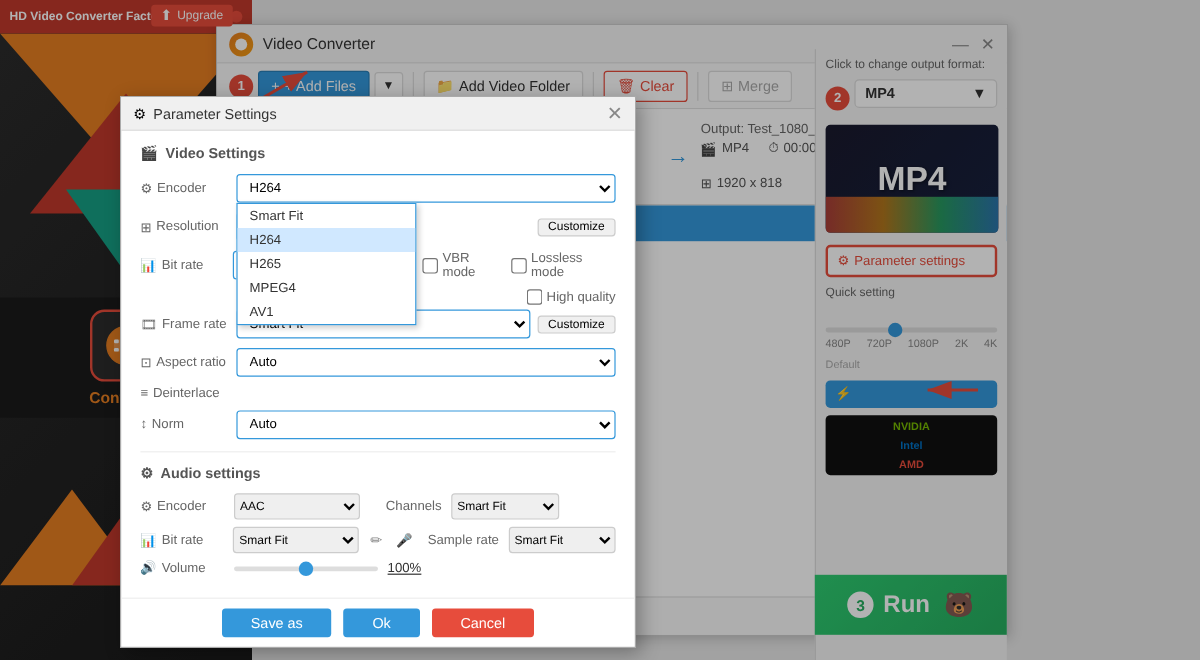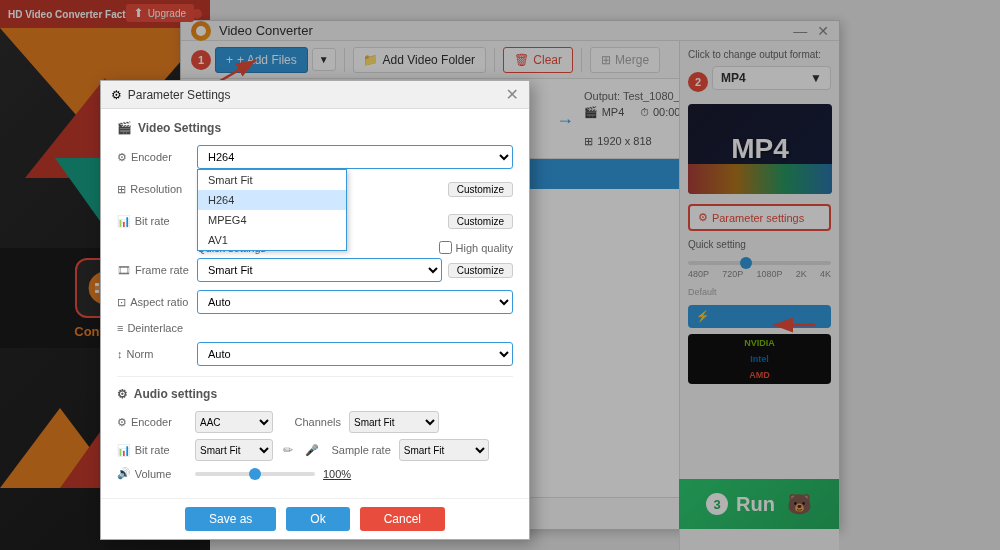--- a/index.html
+++ b/index.html
@@ -16,21 +16,21 @@
     .converter-icon { width: 60px; height: 60px; border-radius: 12px; background: #2c2c2c; border: 2px solid #e67e22; display: flex; align-items: center; justify-content: center; }
     .converter-icon svg { width: 36px; height: 36px; }
     .converter-label { color: #e67e22; font-size: 13px; margin-top: 6px; font-weight: bold; }
     .bg-bottom-triangles { position: relative; height: 120px; overflow: hidden; }
     .bt1 { width: 0; height: 0; border-left: 60px solid transparent; border-right: 60px solid transparent; border-bottom: 80px solid #e67e22; position: absolute; bottom: 0; left: 0; }
     .bt2 { width: 0; height: 0; border-left: 50px solid transparent; border-right: 50px solid transparent; border-bottom: 70px solid #c0392b; position: absolute; bottom: 0; left: 60px; }
     .bt3 { width: 0; height: 0; border-left: 40px solid transparent; border-right: 40px solid transparent; border-bottom: 60px solid #2980b9; position: absolute; bottom: 0; left: 110px; }
 
     
     .main-window { position: absolute; top: 20px; left: 180px; width: 660px; height: 510px; background: white; border: 1px solid #ccc; box-shadow: 2px 2px 10px rgba(0,0,0,0.2); }
-    .main-titlebar { height: 20px; background: #f5f5f5; border-bottom: 1px solid #ddd; display: flex; align-items: center; padding: 0 10px; }
+    .main-titlebar { height: 32px; background: #f5f5f5; border-bottom: 1px solid #ddd; display: flex; align-items: center; padding: 0 10px; }
     .main-title-icon { width: 20px; height: 20px; background: linear-gradient(135deg, #e67e22, #f39c12); border-radius: 50%; margin-right: 8px; display: flex; align-items: center; justify-content: center; }
     .main-title-text { font-size: 13px; color: #333; flex: 1; }
     .title-btn { width: 14px; height: 14px; border-radius: 50%; margin-left: 6px; border: none; cursor: pointer; }
     .title-btn.close { background: #e74c3c; }
 
     
     .toolbar { height: 38px; background: #f9f9f9; border-bottom: 1px solid #e0e0e0; display: flex; align-items: center; padding: 0 10px; gap: 4px; }
     .tb-btn { display: flex; align-items: center; gap: 4px; padding: 5px 10px; border: 1px solid #ddd; border-radius: 3px; background: white; cursor: pointer; font-size: 12px; color: #333; }
     .tb-btn.primary { background: #3498db; color: white; border-color: #2980b9; }
     .tb-btn.danger { color: #e74c3c; border-color: #e74c3c; }
@@ -57,21 +57,21 @@
     
     .output-folder-bar { height: 32px; background: #f9f9f9; border-top: 1px solid #e0e0e0; display: flex; align-items: center; padding: 0 10px; font-size: 11px; color: #555; position: absolute; bottom: 0; left: 0; right: 0; }
 
     
     .right-panel { position: absolute; top: 20px; right: 0; width: 160px; height: 510px; background: #f5f5f5; border-left: 1px solid #ddd; padding: 8px; }
     .rp-label { font-size: 10px; color: #666; margin-bottom: 6px; }
     .format-badge { background: white; border: 1px solid #ddd; border-radius: 4px; padding: 4px 8px; display: flex; align-items: center; justify-content: space-between; margin-bottom: 8px; font-size: 12px; font-weight: bold; color: #333; }
     .mp4-thumb { width: 144px; height: 90px; background: linear-gradient(135deg, #1a1a2e, #16213e); border-radius: 4px; display: flex; align-items: center; justify-content: center; margin-bottom: 10px; position: relative; overflow: hidden; }
     .mp4-text { color: white; font-size: 28px; font-weight: bold; text-shadow: 1px 1px 3px rgba(0,0,0,0.5); }
     .param-btn { background: white; border: 2px solid #e74c3c; border-radius: 4px; padding: 5px 8px; font-size: 11px; color: #e74c3c; cursor: pointer; margin-bottom: 8px; display: flex; align-items: center; gap: 4px; width: 100%; }
-    .qs-label { font-size: 10px; color: #666; margin-bottom: 4px; }
+    .qs-label { font-size: 10px; color: #666; margin-bottom: 16px; }
     .qs-slider { width: 100%; margin-bottom: 4px; }
     .qs-ticks { display: flex; justify-content: space-between; font-size: 9px; color: #888; margin-bottom: 8px; }
     .hw-btn { background: #3498db; color: white; border: none; border-radius: 4px; padding: 5px 8px; font-size: 11px; cursor: pointer; width: 100%; margin-bottom: 6px; display: flex; align-items: center; gap: 4px; }
     .nvidia-bar { background: #111; border-radius: 4px; padding: 4px 8px; display: flex; align-items: center; gap: 6px; font-size: 10px; flex-direction: column; }
 
     
     .run-btn { position: absolute; bottom: 0; right: 0; width: 160px; height: 50px; background: linear-gradient(135deg, #2ecc71, #27ae60); border: none; display: flex; align-items: center; justify-content: center; gap: 8px; cursor: pointer; }
     .run-num { width: 22px; height: 22px; background: white; border-radius: 50%; display: flex; align-items: center; justify-content: center; color: #27ae60; font-weight: bold; font-size: 13px; }
     .run-text { color: white; font-size: 20px; font-weight: bold; }
 
@@ -88,21 +88,21 @@
     .form-control { flex: 1; position: relative; }
     .select-box { width: 100%; height: 24px; border: 1px solid #3498db; border-radius: 3px; padding: 0 6px; font-size: 11px; background: white; }
     .customize-btn { padding: 1px 8px; background: #f0f0f0; border: 1px solid #ccc; border-radius: 3px; font-size: 10px; cursor: pointer; margin-left: 6px; }
     .dropdown-open { position: absolute; top: 24px; left: 0; width: 150px; background: white; border: 1px solid #3498db; z-index: 200; box-shadow: 2px 2px 5px rgba(0,0,0,0.2); }
     .dropdown-item { padding: 4px 10px; font-size: 11px; color: #333; cursor: pointer; }
     .dropdown-item.selected { background: #d0e8ff; }
     .cb-item { display: flex; align-items: center; gap: 4px; font-size: 11px; color: #666; }
     .audio-section { margin-top: 10px; border-top: 1px solid #eee; padding-top: 10px; }
     .audio-row { display: flex; align-items: center; margin-bottom: 6px; gap: 8px; }
     .audio-label { width: 70px; font-size: 11px; color: #666; display: flex; align-items: center; gap: 4px; }
-    .audio-select { width: 78px; height: 22px; border: 1px solid #ccc; border-radius: 3px; font-size: 10px; }
+    .audio-select { width: 105px; height: 22px; border: 1px solid #ccc; border-radius: 3px; font-size: 10px; }
     .audio-select-sm { width: 90px; height: 22px; border: 1px solid #ccc; border-radius: 3px; font-size: 10px; }
     .volume-slider-container { display: flex; align-items: center; gap: 8px; }
     .vol-pct { font-size: 11px; color: #333; text-decoration: underline; }
     .dialog-footer { display: flex; justify-content: center; gap: 10px; padding: 8px 16px; border-top: 1px solid #eee; }
     .footer-btn { padding: 5px 24px; border-radius: 3px; font-size: 12px; cursor: pointer; border: none; }
     .footer-btn.save { background: #3498db; color: white; }
     .footer-btn.ok { background: #3498db; color: white; }
     .footer-btn.cancel { background: #e74c3c; color: white; }
 
     
@@ -362,20 +362,21 @@
           <span>Encoder</span>
         </div>
         <div class="form-control" style="position:relative;">
           <select class="select-box" style="border-color:#3498db;">
             <option>H264</option>
           </select>
           
           <div class="dropdown-open">
             <div class="dropdown-item">Smart Fit</div>
             <div class="dropdown-item selected">H264</div>
+            <div class="dropdown-item">H265</div>
             <div class="dropdown-item">MPEG4</div>
             <div class="dropdown-item">AV1</div>
           </div>
         </div>
       </div>
 
       <div class="form-row">
         <div class="form-label">
           <span>⊞</span>
           <span>Resolution</span>
@@ -388,20 +389,30 @@
 
       <div class="form-row">
         <div class="form-label">
           <span>📊</span>
           <span>Bit rate</span>
         </div>
         <div class="form-control">
           <select class="select-box" style="width:80px;"></select>
         </div>
         <button class="customize-btn">Customize</button>
+        <div style="margin-left:6px; display:flex; gap:6px;">
+          <label class="cb-item">
+            <input type="checkbox" style="">
+            <span>VBR mode</span>
+          </label>
+          <label class="cb-item">
+            <input type="checkbox" style="">
+            <span>Lossless mode</span>
+          </label>
+        </div>
       </div>
 
       <div class="form-row" style="margin-bottom:4px;">
         <div class="form-label"></div>
         <span style="font-size:11px; color:#666;">Quick settings</span>
         <span style="flex:1;"></span>
         <label class="cb-item">
           <input type="checkbox" style="">
           <span>High quality</span>
         </label>

